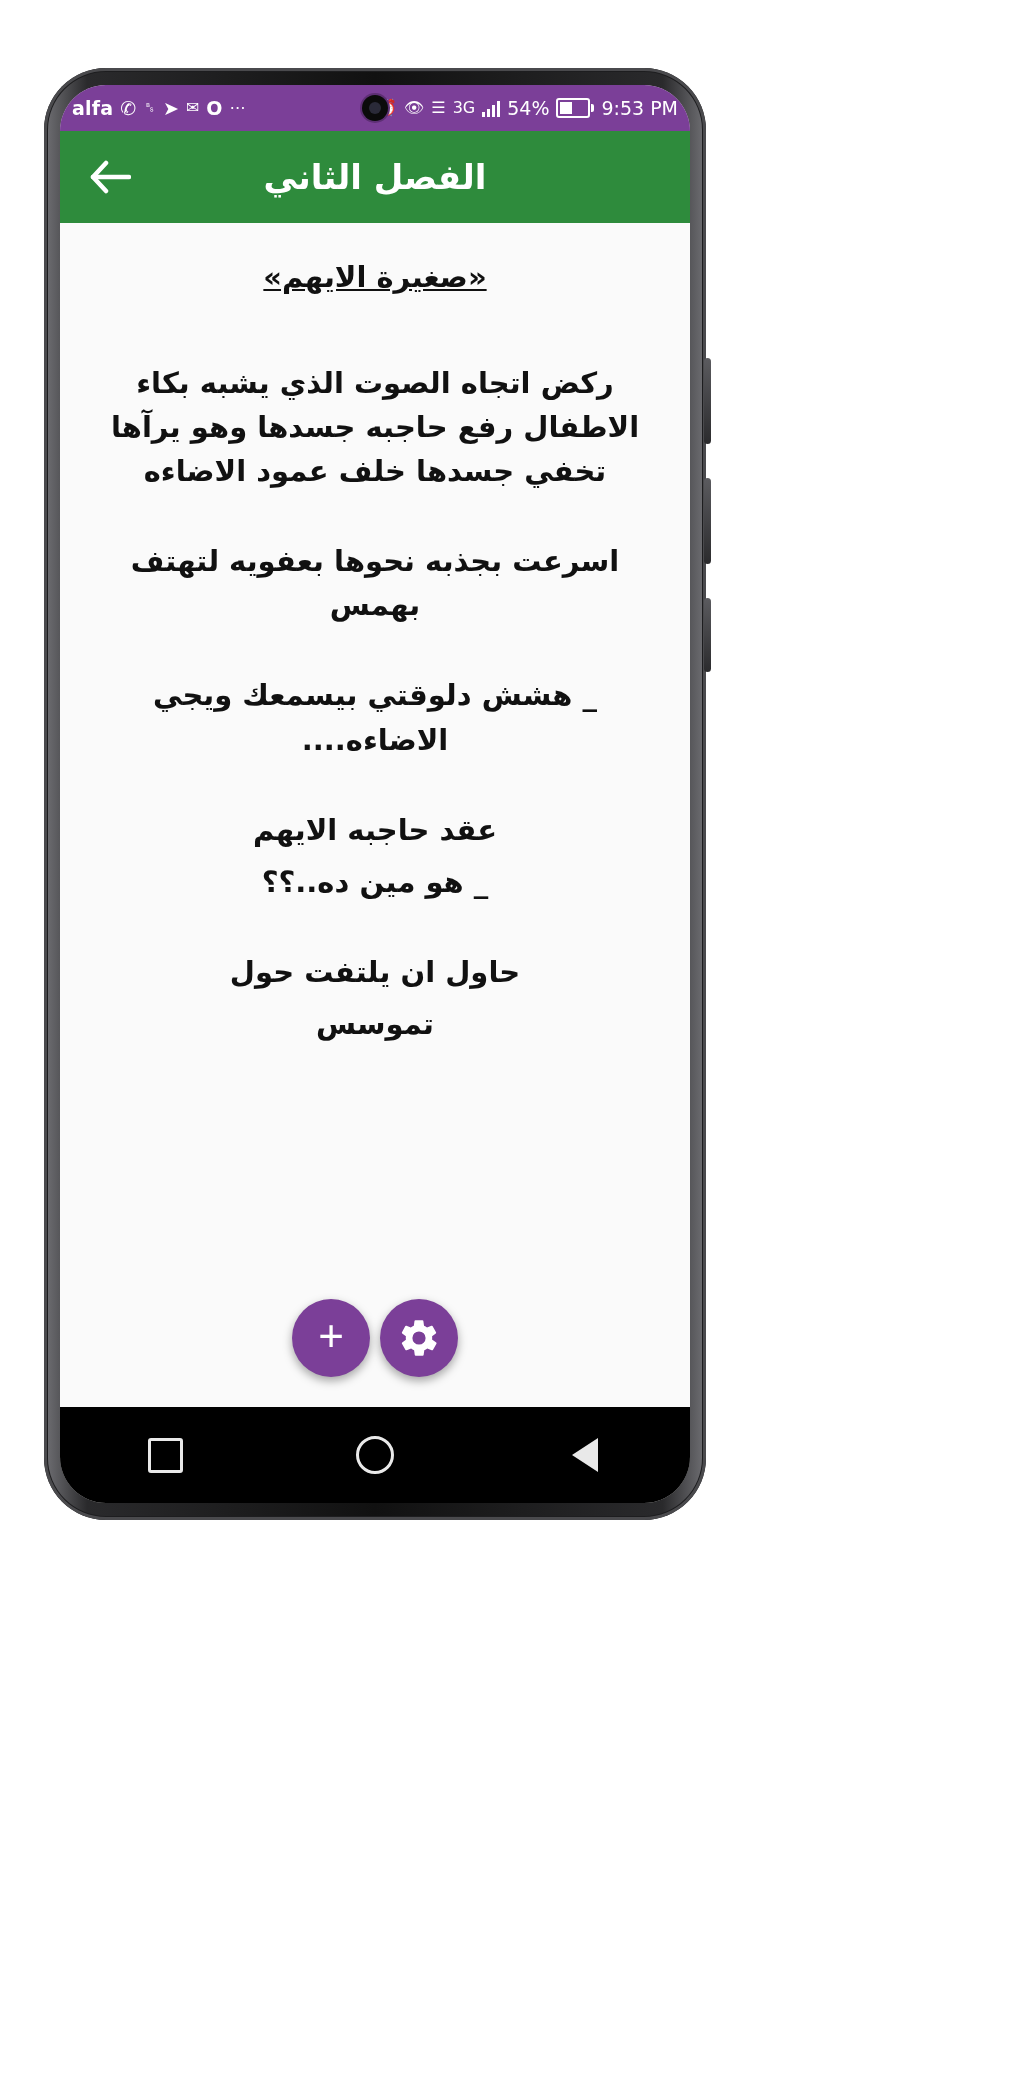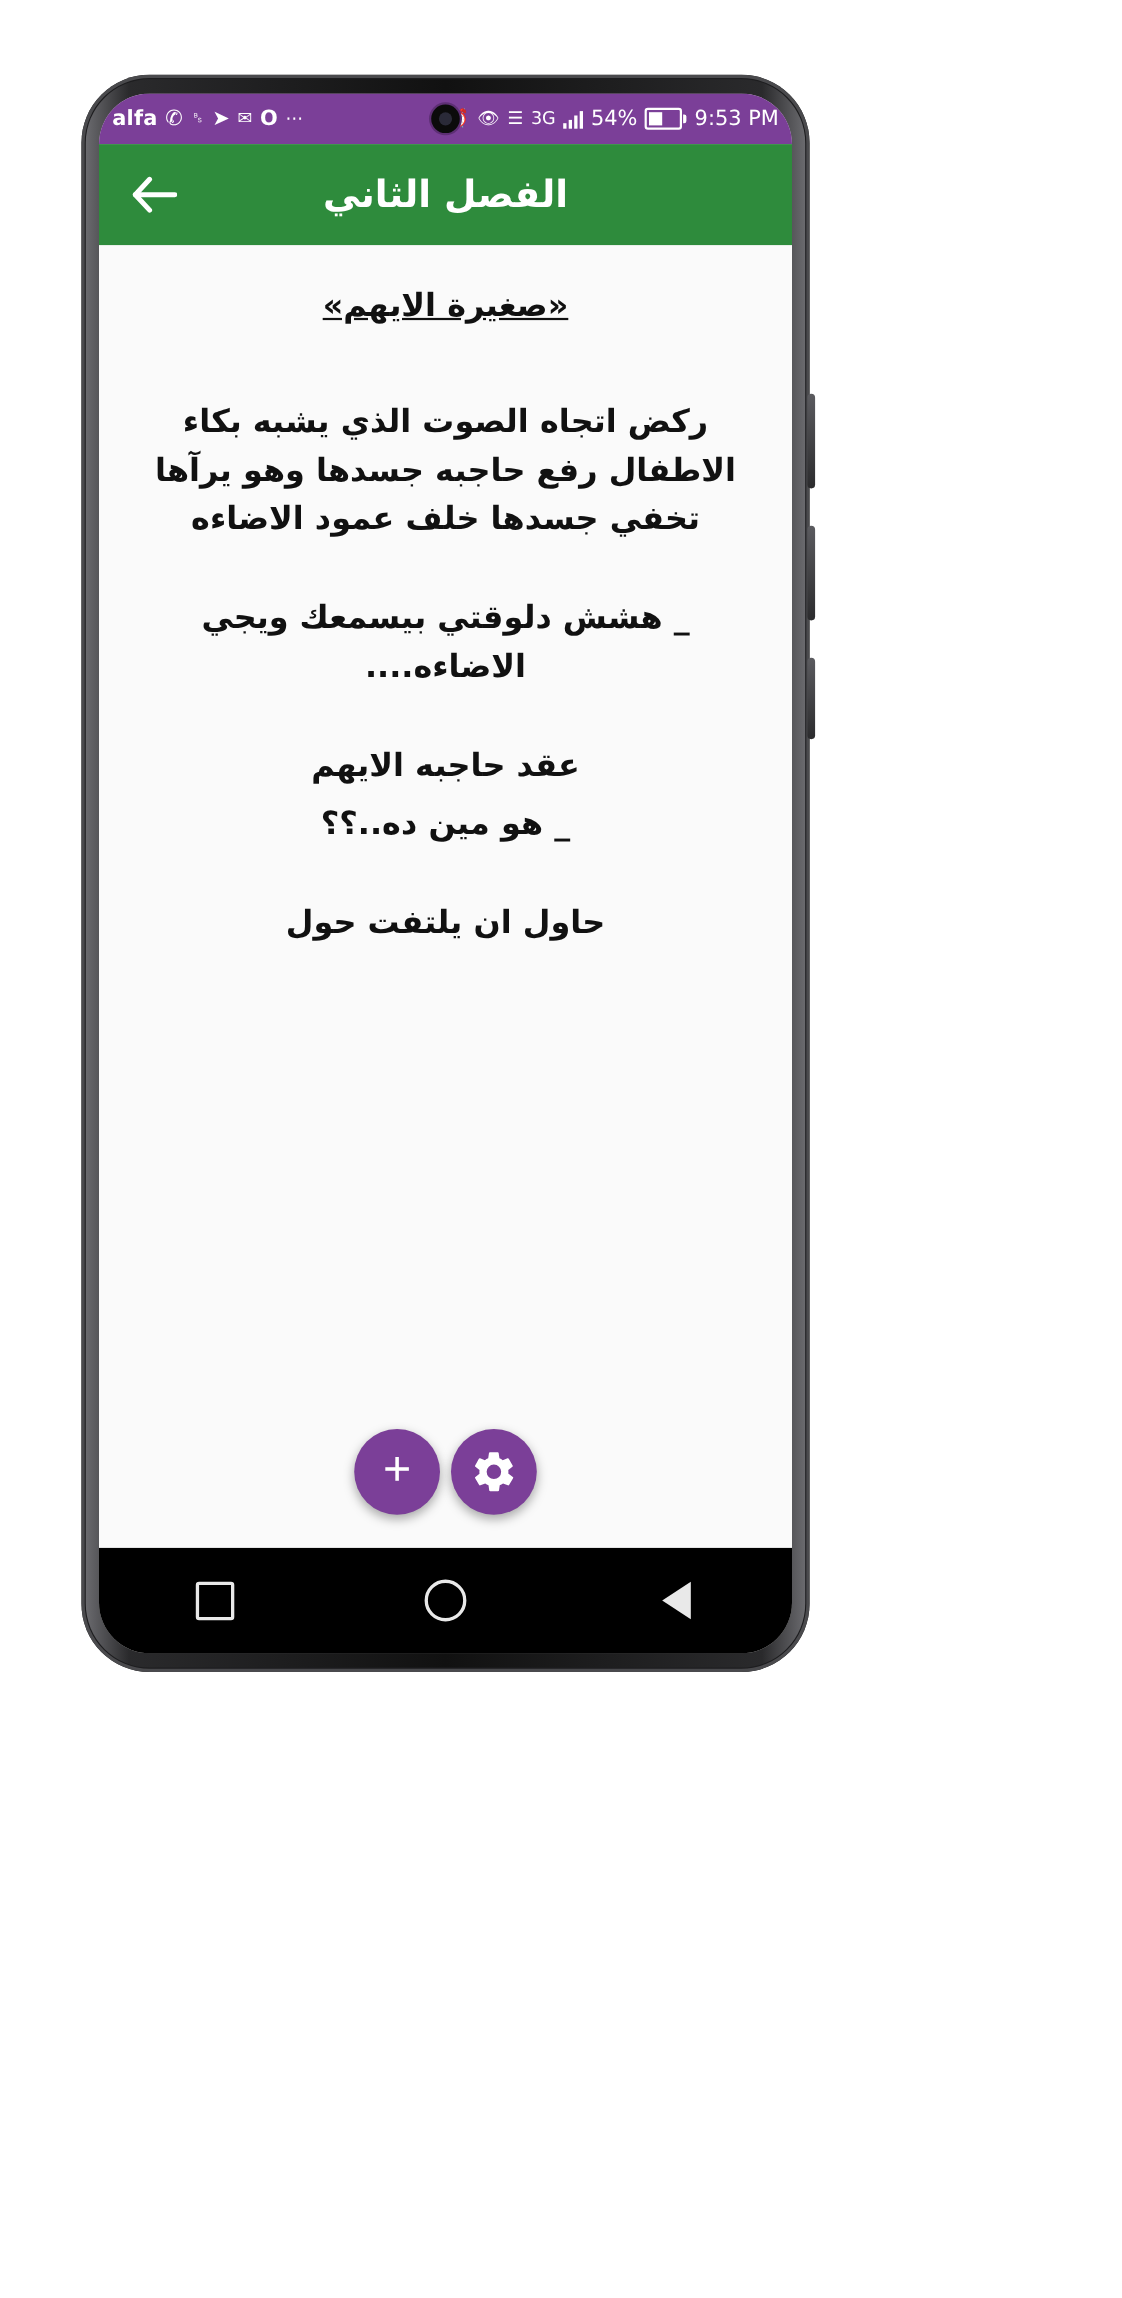--- a/index.html
+++ b/index.html
@@ -11,21 +11,21 @@
     width: 1020px;
     height: 2089px;
     position: relative;
     font-family: "DejaVu Sans", sans-serif;
     overflow: hidden;
   }
 
   
   .phone-outer {
     position: absolute;
-    left: 74px;
+    left: 44px;
     top: 68px;
     width: 662px;
     height: 1452px;
     border-radius: 62px;
     background: #1d1d1f;
     box-shadow: 0 0 0 3px #4a4a4d inset;
   }
   .phone-outer::before {
     
     content: "";
@@ -313,24 +313,26 @@
             <path d="M17 3 L4 17 L17 31" fill="none" stroke="#ffffff" stroke-width="4.5" stroke-linecap="round" stroke-linejoin="round"></path>
             <path d="M4 17 H40" fill="none" stroke="#ffffff" stroke-width="4.5" stroke-linecap="round"></path>
           </svg>
         </div>
         <div class="title">الفصل الثاني</div>
       </div>
 
       <div class="content">
         <p class="para first">«صغيرة الايهم»</p>
         <p class="para">ركض اتجاه الصوت الذي يشبه بكاء الاطفال رفع حاجبه جسدها وهو يرآها تخفي جسدها خلف عمود الاضاءه</p>
+        <p class="para">اسرعت بجذبه نحوها بعفويه لتهتف بهمس</p>
         <p class="para">_ هشش دلوقتي بيسمعك ويجي الاضاءه....</p>
         <p class="para tight">عقد حاجبه الايهم</p>
         <p class="para">_ هو مين ده..؟؟</p>
         <p class="para tight">حاول ان يلتفت حول</p>
+        <p class="para tight">تموسس</p>
 
         <div class="fabs">
           <button class="fab">
             <span class="plus">+</span>
           </button>
           <button class="fab">
             <svg viewBox="0 0 24 24">
               <path d="M19.14 12.94a7.6 7.6 0 0 0 .05-.94 7.6 7.6 0 0 0-.05-.94l2.03-1.58a.5.5 0 0 0 .12-.64l-1.92-3.32a.5.5 0 0 0-.61-.22l-2.39.96a7.3 7.3 0 0 0-1.63-.94l-.36-2.54a.5.5 0 0 0-.5-.42h-3.84a.5.5 0 0 0-.5.42l-.36 2.54c-.59.24-1.13.56-1.63.94l-2.39-.96a.5.5 0 0 0-.61.22L2.71 8.84a.5.5 0 0 0 .12.64l2.03 1.58c-.04.31-.06.62-.06.94s.02.63.06.94l-2.03 1.58a.5.5 0 0 0-.12.64l1.92 3.32c.14.24.43.33.68.22l2.39-.96c.5.38 1.04.7 1.63.94l.36 2.54c.04.24.25.42.5.42h3.84c.25 0 .46-.18.5-.42l.36-2.54c.59-.24 1.13-.56 1.63-.94l2.39.96c.25.11.54.02.68-.22l1.92-3.32a.5.5 0 0 0-.12-.64l-2.1-1.58zM12 15.6A3.6 3.6 0 1 1 15.6 12 3.6 3.6 0 0 1 12 15.6z"></path>
             </svg>
           </button>

